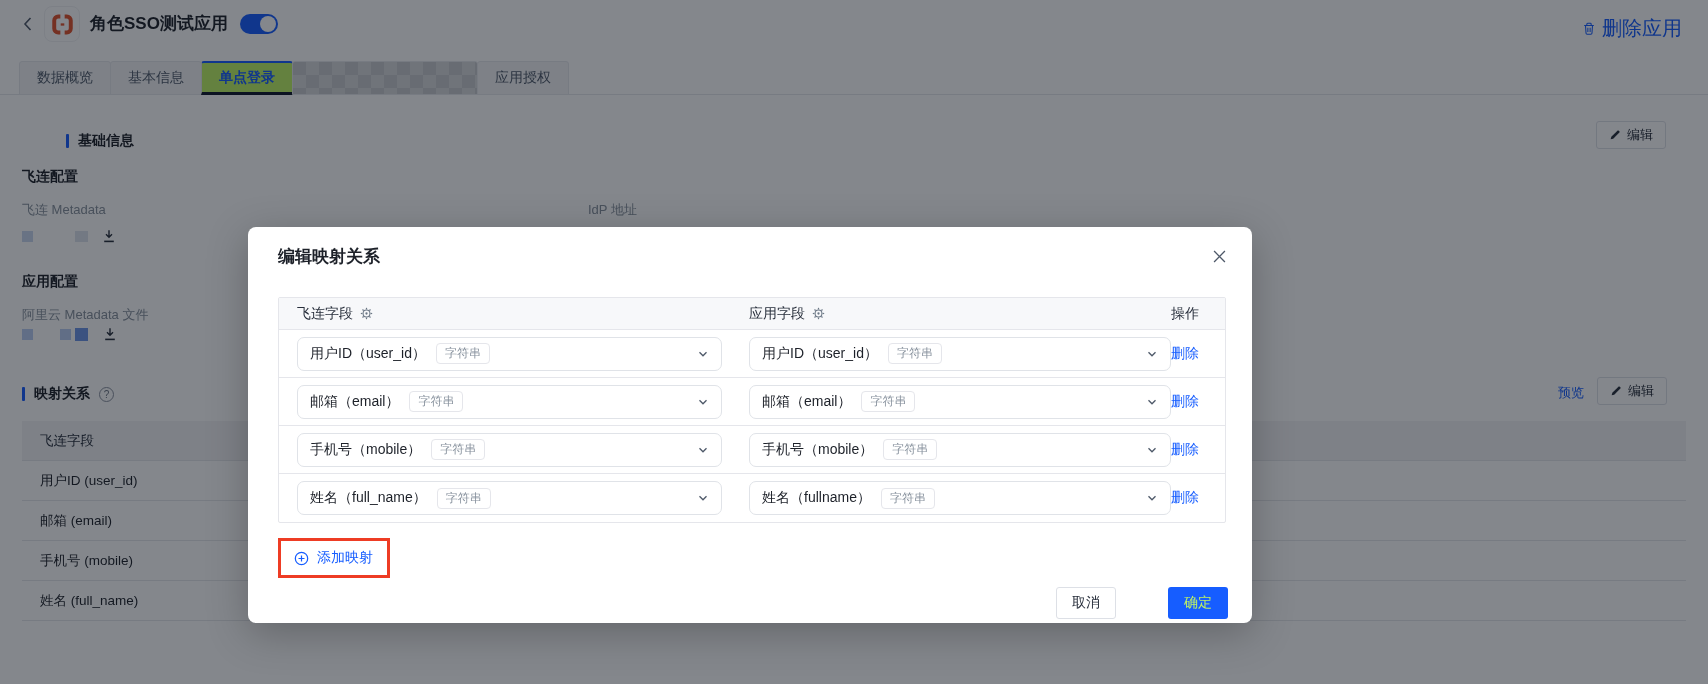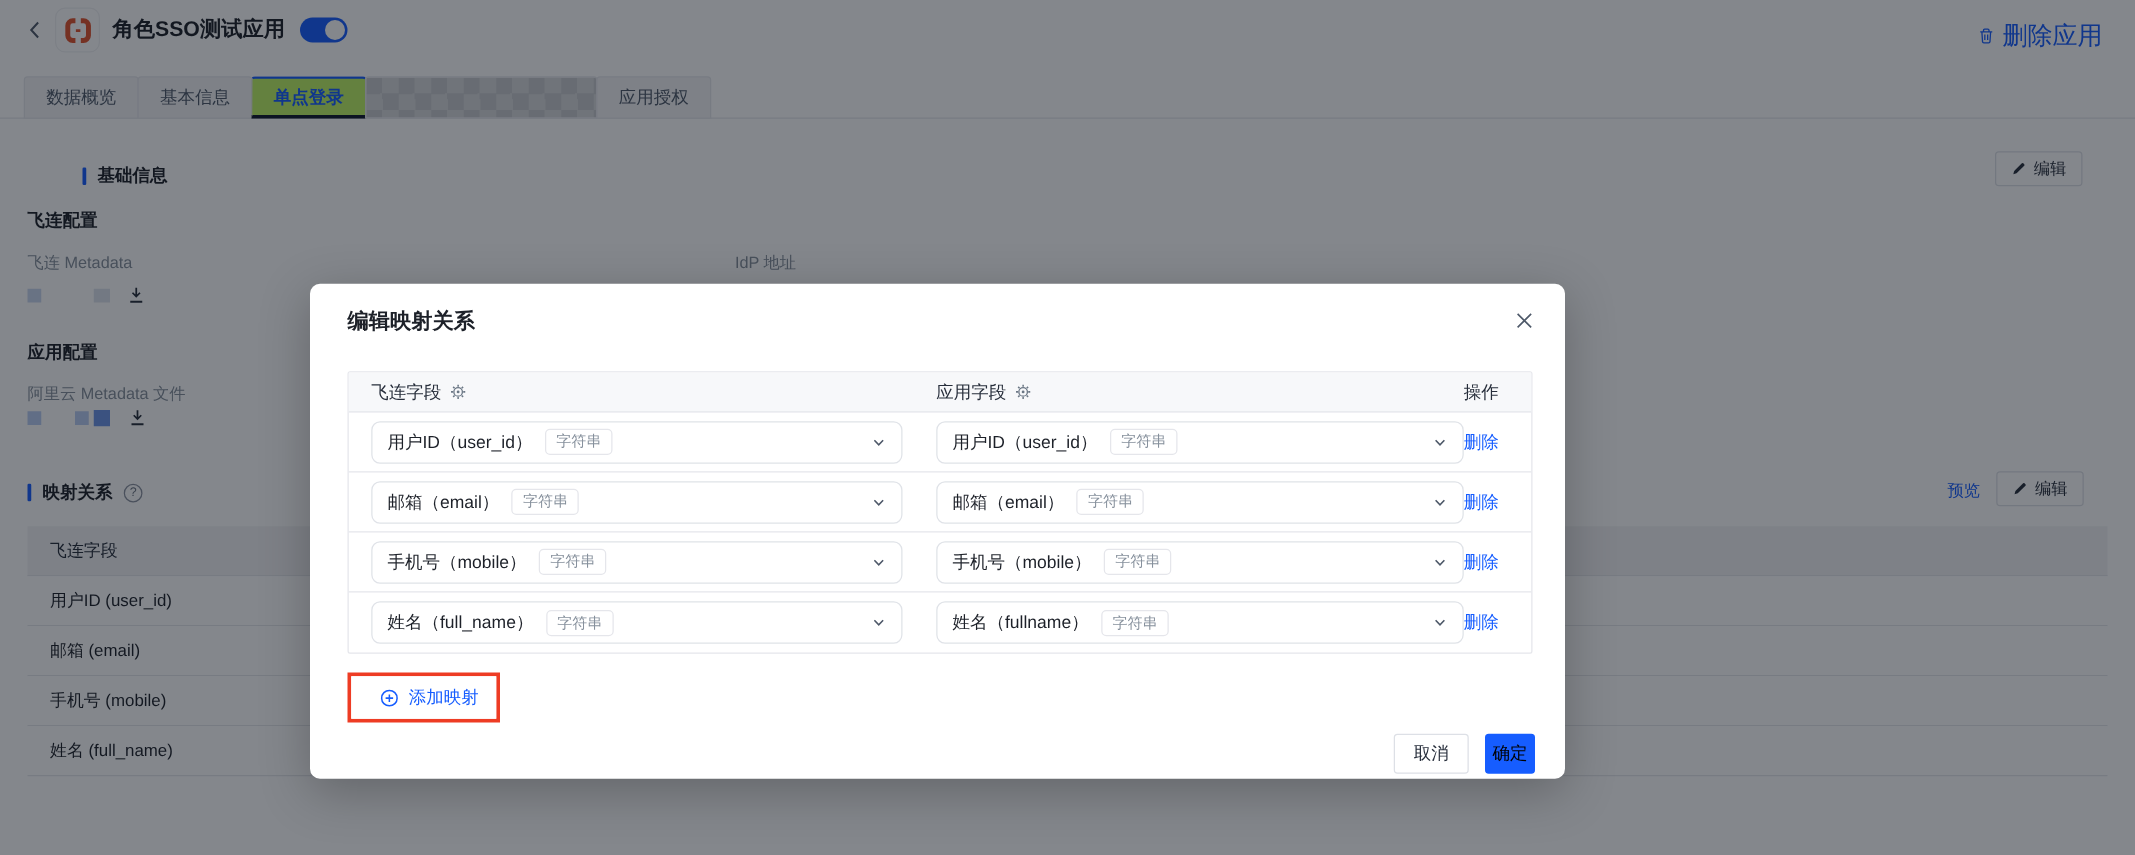--- a/index.html
+++ b/index.html
@@ -49,25 +49,25 @@
   .m-col3 { flex:1; }
   .m-row { display:flex; align-items:center; height:48px; border-bottom:1px solid #e5e6eb; }
   .m-row:last-child { border-bottom:none; }
   .select { width:425px; height:34px; border:1px solid #e0e3e8; border-radius:7px; background:#fff; display:flex; align-items:center; padding:0 12px; gap:10px; cursor:pointer; }
   .sel-label { font-size:14px; color:#1d2129; white-space:nowrap; }
   .tag { font-size:12px; color:#86909c; border:1px solid #e5e6eb; border-radius:4px; padding:1px 8px; background:#fff; white-space:nowrap; }
   .chev { margin-left:auto; display:flex; }
   .del-link { color:#165dff; font-size:14px; cursor:pointer; }
 
   .add-mapping-box { left:30px; top:311px; border:3px solid #ee3c24; display:inline-flex; }
-  .add-mapping { display:inline-flex; align-items:center; gap:8px; padding:8px 14px 8px 23px; color:#165dff; font-size:14px; cursor:pointer; background:#fff; }
+  .add-mapping { display:inline-flex; align-items:center; gap:8px; padding:8px 14px 8px 13px; color:#165dff; font-size:14px; cursor:pointer; background:#fff; }
   .modal-footer { right:24px; top:360px; display:flex; gap:13px;padding-left:20px; }
   .btn { height:32px; border-radius:3px; font-size:14px; display:inline-flex; align-items:center; justify-content:center; cursor:pointer; font-family:inherit; }
   .btn-cancel { width:60px; background:#fff; border:1px solid #dde0e6; color:#272e3b; }
-  .btn-confirm { width:40px; background:#165dff; border:none; color:#000000; }
+  .btn-confirm { width:60px; background:#165dff; border:none; color:#bef264;margin-left:39px; }
 </style>
 </head>
 <body>
 
 <div class="screen">
 
   <div>
     <div class="abs back">
       <svg width="11" height="16" viewBox="0 0 11 16">
           <path d="M8.5 2 L3 8 L8.5 14" fill="none" stroke="#4e5969" stroke-width="1.6"></path>

